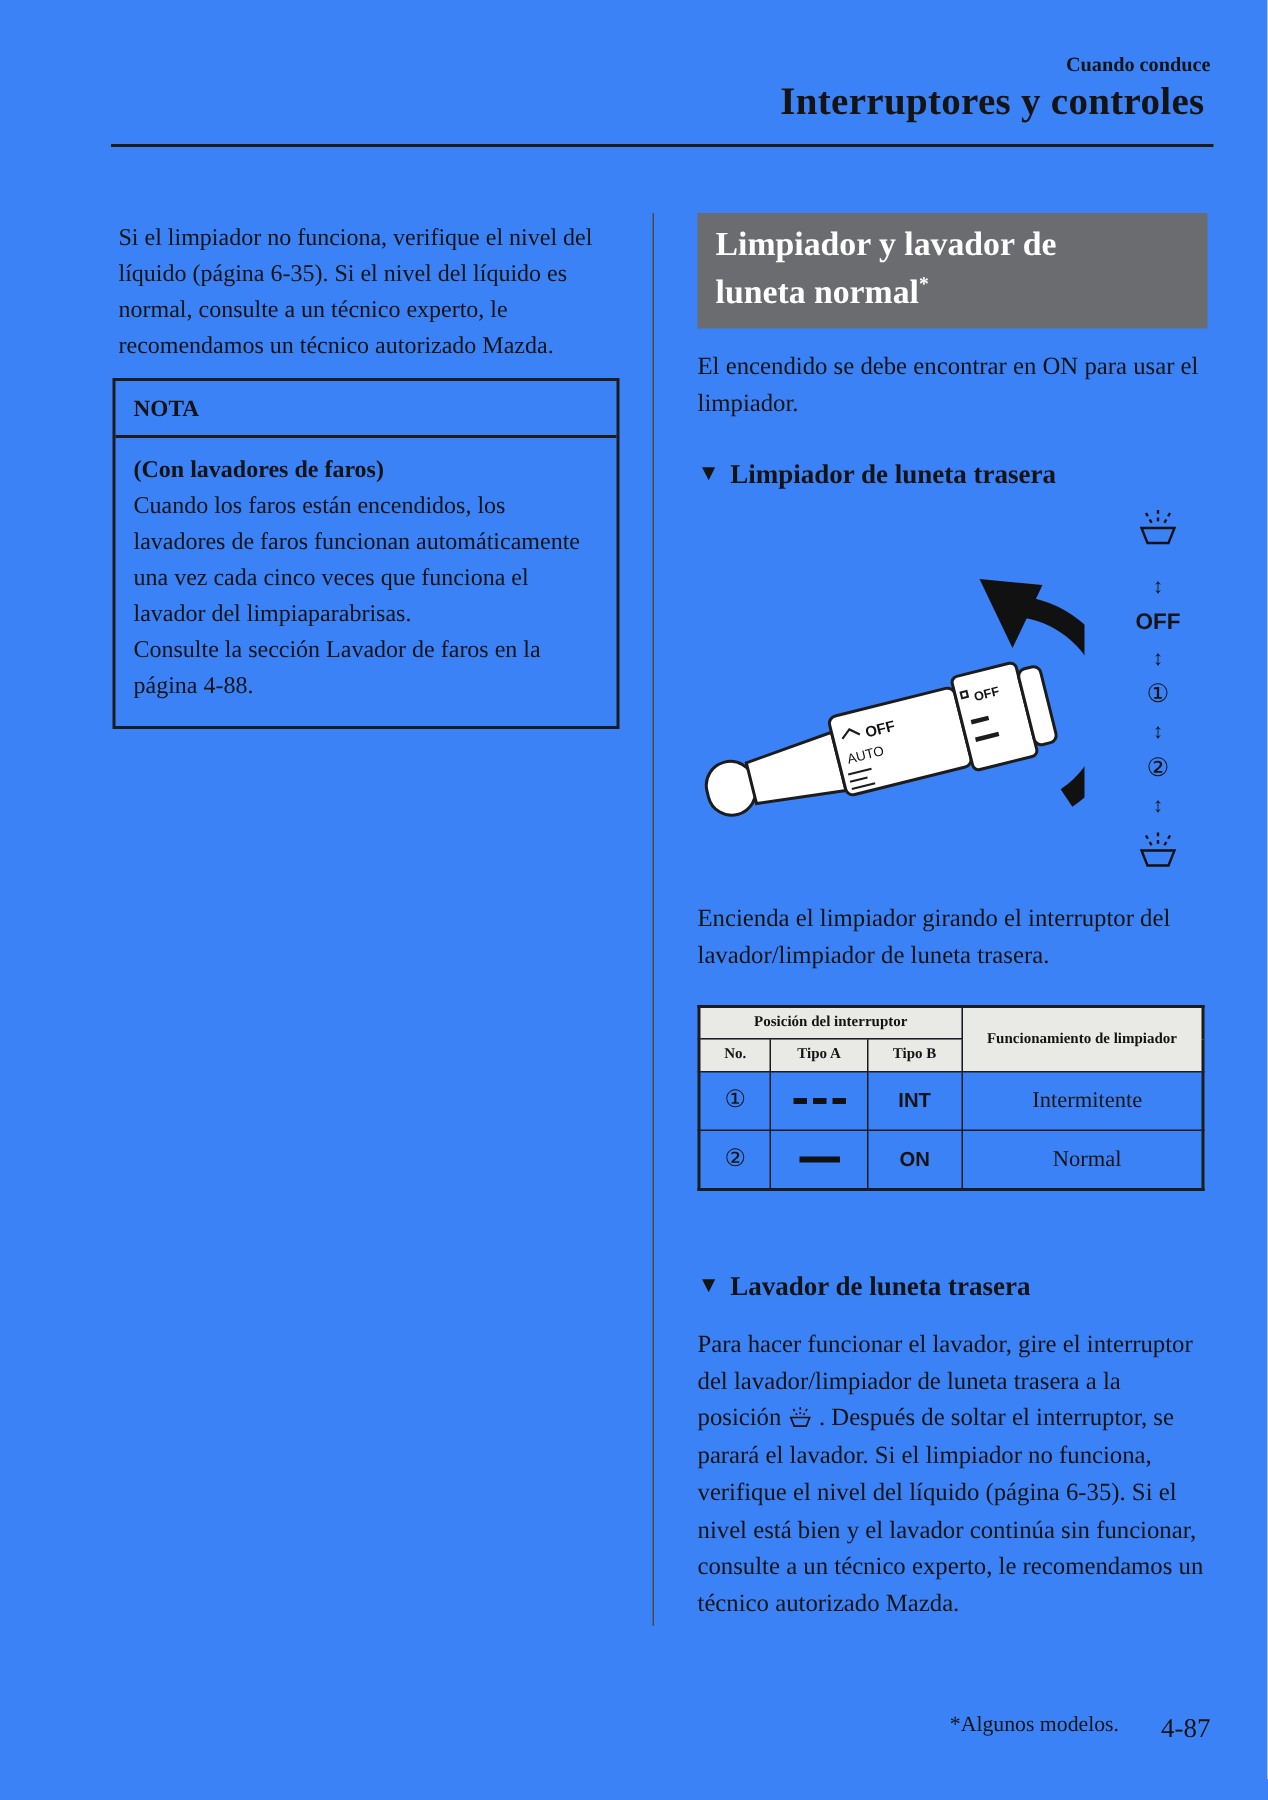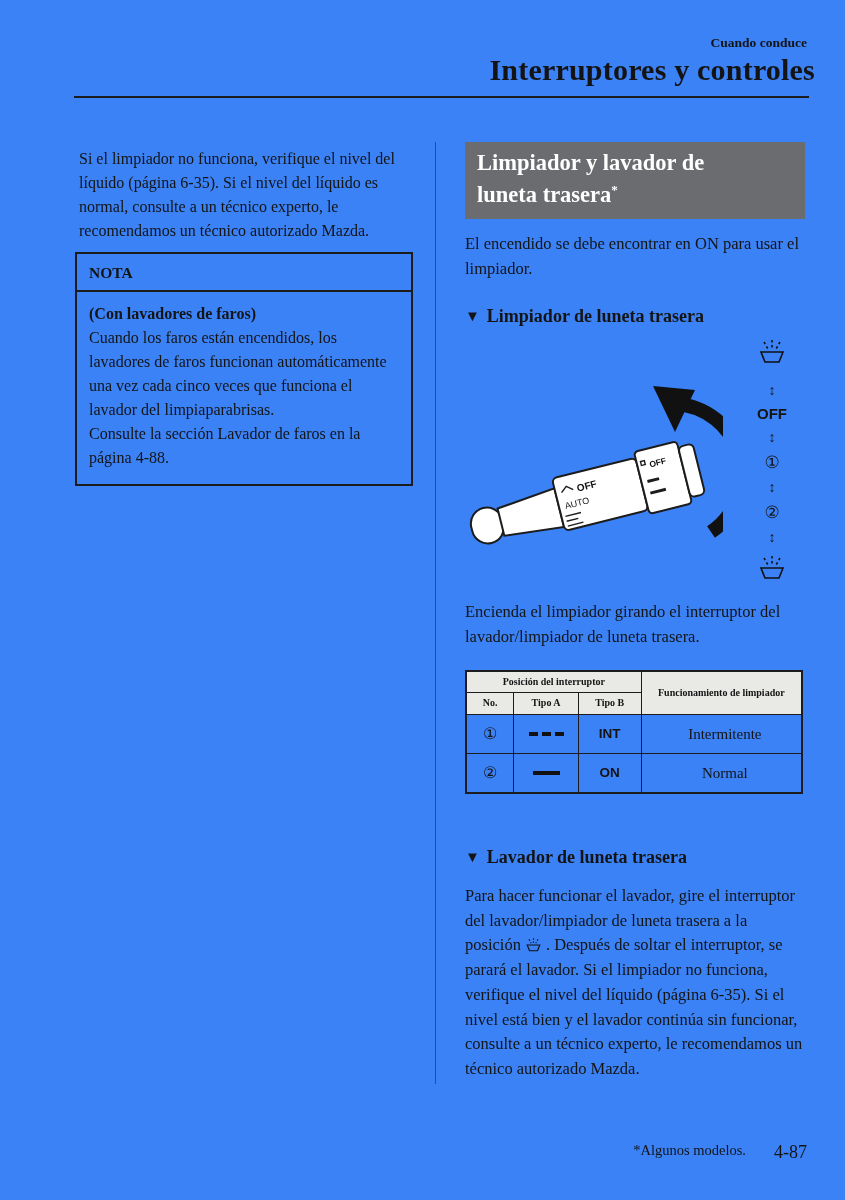--- a/index.html
+++ b/index.html
@@ -2,21 +2,21 @@
 <html><head>
 <meta charset="utf-8">
 <style>
   html,body{margin:0;padding:0;background:#ffffff;}
   .page{
     position:relative;width:845px;height:1200px;background:#3b82f6;
     font-family:"Liberation Serif",serif;color:#141414;overflow:hidden;
   }
   
   .hdr-kicker{position:absolute;top:35px;right:38px;font-size:13.5px;font-weight:bold;}
-  .hdr-title{position:absolute;top:53px;right:30px;font-size:30px;font-weight:bold;letter-spacing:.2px;}
+  .hdr-title{position:absolute;top:53px;right:42px;font-size:26px;font-weight:bold;letter-spacing:.2px;}
   .hdr-rule{position:absolute;left:74px;right:36px;top:96px;border-top:2px solid #1c1c1c;height:0;}
   
   .col-divider{position:absolute;left:435px;top:142px;width:1px;height:942px;background:#4a4a4a;}
   
   .left-col{position:absolute;left:75px;top:143px;width:338px;font-size:16px;line-height:1.5;}
   .left-col p{margin:4px;}
   .note-box{margin-top:9px;border:2px solid #1c1c1c;}
   .note-label{padding:7px 12px 6px;font-weight:bold;font-size:15.5px;border-bottom:2px solid #1c1c1c;}
   .note-body{padding:10px 12px 14px;font-size:16px;line-height:1.5;}
   .note-sub{font-weight:bold;}
@@ -81,21 +81,21 @@
         <div>Cuando los faros están encendidos, los lavadores de faros funcionan automáticamente una vez cada cinco veces que funciona el lavador del limpiaparabrisas.</div>
         <div>Consulte la sección Lavador de faros en la página 4-88.</div>
       </div>
     </div>
   </div>
 
   <div class="right-col">
 
     <div class="banner">
       <span>Limpiador y lavador de</span><br>
-      <span>luneta trasera</span><sup>*</sup>
+      <span>luneta normal</span><sup>*</sup>
     </div>
 
     <p class="r-intro">El encendido se debe encontrar en ON para usar el limpiador.</p>
 
     <div class="subhead">
       <span class="tri">▼</span>
       <span>Limpiador de luneta trasera</span>
     </div>
 
     <div class="figure">

